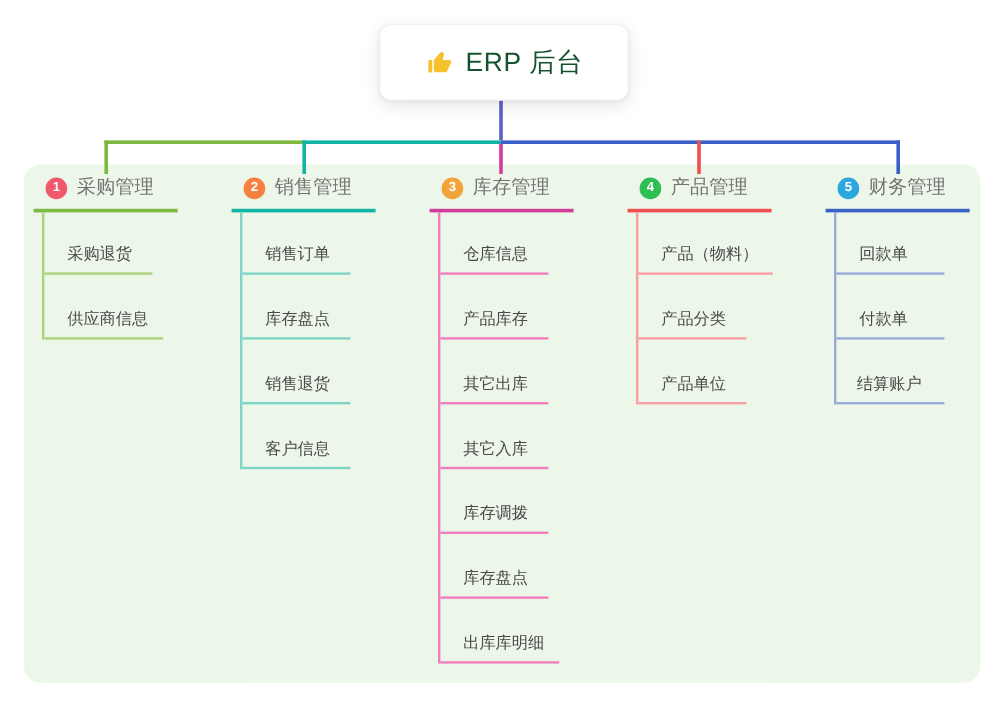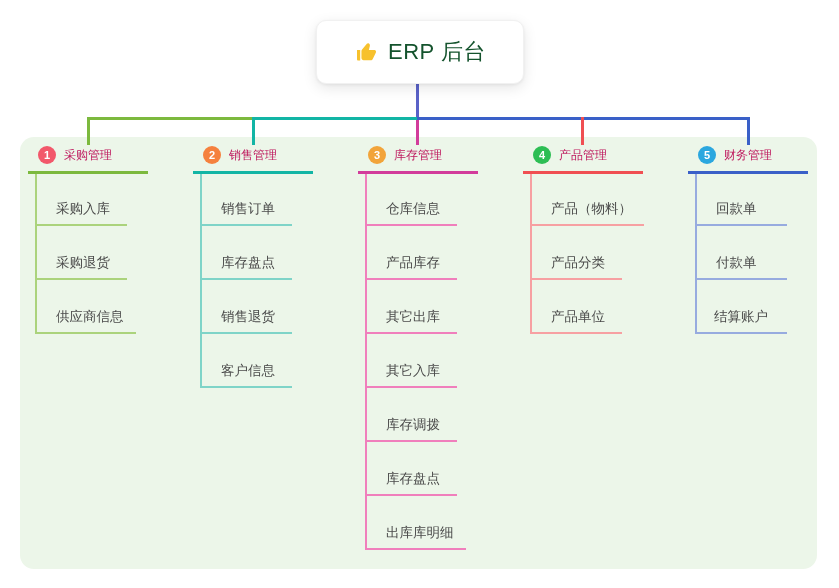--- a/index.html
+++ b/index.html
@@ -31,21 +31,21 @@
   .b1{left:28px;} .b2{left:193px;} .b3{left:358px;} .b4{left:523px;} .b5{left:688px;}
   .branch-head{
     box-sizing:border-box;width:120px;display:flex;align-items:center;gap:8px;
     padding:0 0 7px 10px;border-bottom:3px solid #999;
   }
   .badge{
     width:18px;height:18px;border-radius:50%;flex:0 0 18px;
     display:flex;align-items:center;justify-content:center;
     color:#fff;font-size:11px;font-weight:bold;line-height:1;
   }
-  .branch-label{font-size:12px;color:#be185d;font-weight:500;white-space:nowrap;}
+  .branch-label{font-size:16px;color:#737373;font-weight:500;white-space:nowrap;}
   .children{
     list-style:none;margin:0 0 0 7px;padding:0;
     border-left:2px solid #ccc;width:max-content;
   }
   .child{
     box-sizing:border-box;height:54px;width:max-content;min-width:90px;
     border-bottom:2px solid #ccc;
     display:flex;align-items:flex-end;
     padding:0 12px 6px 19px;
     font-size:13.5px;color:#4a4a4a;white-space:nowrap;
@@ -77,21 +77,20 @@
   <div class="line" style="left: 416px; top: 120px; width: 3px; height: 25px; background-color: rgb(210, 60, 155);"></div>
   <div class="line" style="left: 581px; top: 117px; width: 3px; height: 28px; background-color: rgb(240, 79, 82);"></div>
   <div class="line" style="left: 747px; top: 117px; width: 3px; height: 28px; background-color: rgb(58, 96, 200);"></div>
 
   <div class="branch b1">
     <div class="branch-head" style="border-bottom-color: rgb(124, 185, 62);">
       <span class="badge" style="background-color: rgb(242, 88, 107);">1</span>
       <span class="branch-label">采购管理</span>
     </div>
     <ul class="children" style="border-left-color: rgb(171, 211, 124);">
-      <li class="child" style="border-bottom-color: rgb(171, 211, 124);">采购入库</li>
       <li class="child" style="border-bottom-color: rgb(171, 211, 124);">采购退货</li>
       <li class="child" style="border-bottom-color: rgb(171, 211, 124);">供应商信息</li>
     </ul>
   </div>
 
   <div class="branch b2">
     <div class="branch-head" style="border-bottom-color: rgb(18, 181, 165);">
       <span class="badge" style="background-color: rgb(245, 129, 62);">2</span>
       <span class="branch-label">销售管理</span>
     </div>

